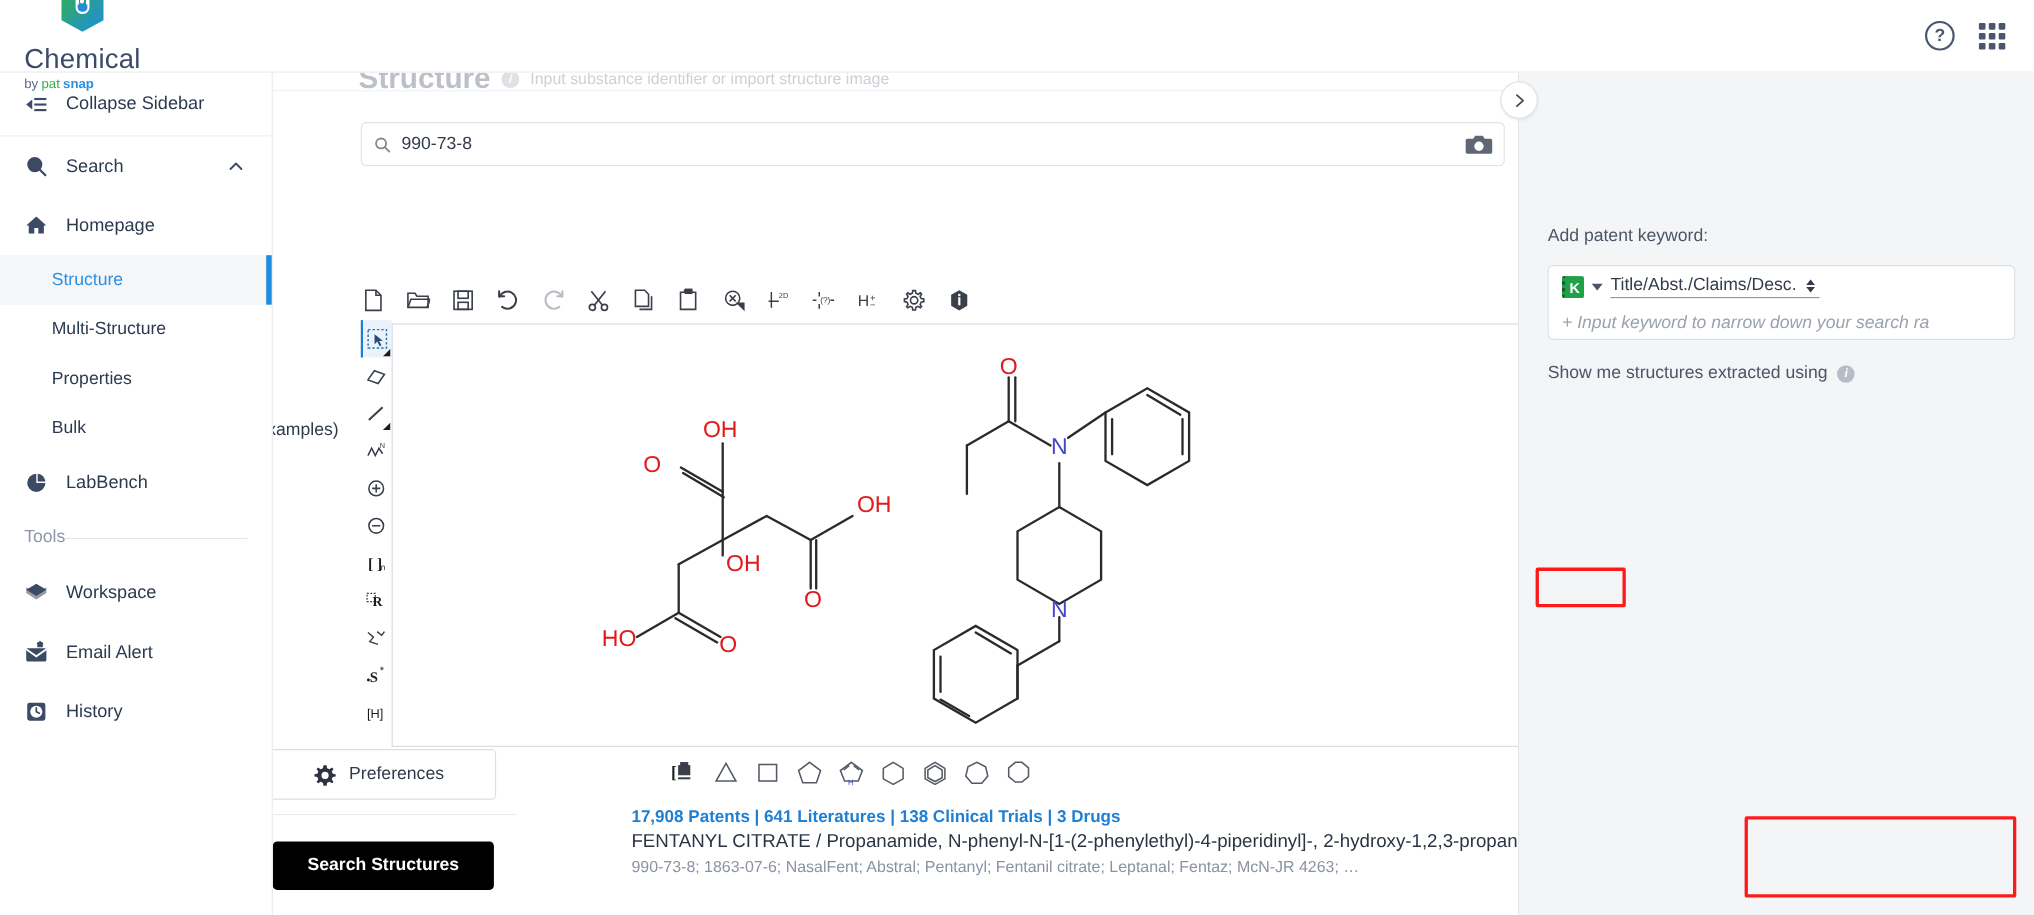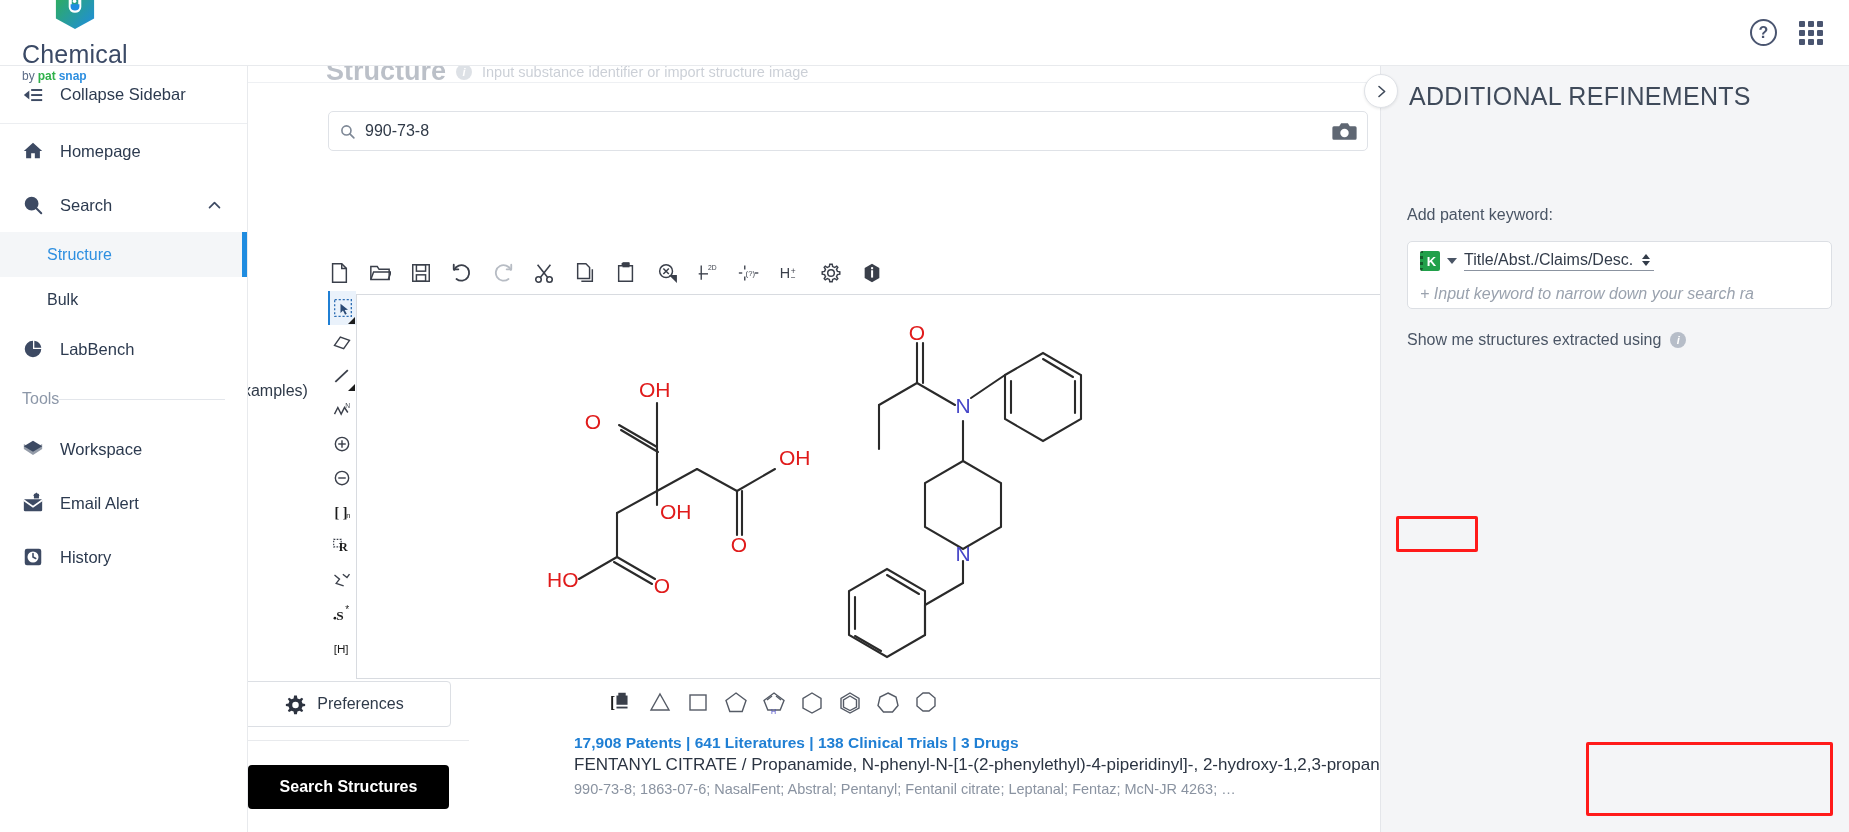--- a/index.html
+++ b/index.html
@@ -9,21 +9,21 @@
 
   
   .topbar{position:absolute;left:0;top:0;width:1849px;height:66px;background:#fff;
     border-bottom:1px solid #e8eaed;display:flex;align-items:center;z-index:30;}
   .logo-wrap{display:flex;align-items:center;padding-left:22px;gap:12px;flex-direction:column;}
   .logo-hex{width:42px;height:46px;position:relative;}
   .brand{display:flex;flex-direction:column;line-height:1;}
   .brand-main{font-size:25px;color:#3b4a66;font-weight:400;letter-spacing:.2px;}
   .brand-sub{font-size:12px;margin-top:3px;display:flex;gap:3px;align-items:center;}
   .brand-by{color:#5b6b86;}
-  .brand-pat{color:#2fb14a;font-weight:700;}
+  .brand-pat{color:#2fb14a;font-weight:400;}
   .brand-snap{color:#2e8fe0;font-weight:700;}
   .topbar-right{margin-left:auto;display:flex;align-items:center;gap:22px;padding-right:26px;}
   .ic-help{width:27px;height:27px;border:2.3px solid #4a5570;border-radius:50%;
     color:#4a5570;font-size:16px;font-weight:700;display:flex;align-items:center;justify-content:center;}
   .ic-grid{width:24px;height:24px;display:grid;grid-template-columns:repeat(3,1fr);
     grid-template-rows:repeat(3,1fr);gap:3px;}
   .ic-grid i{background:#4a5570;display:block;border-radius:1px;}
 
   
   .sidebar{position:absolute;left:0;top:66px;width:248px;height:766px;background:#fff;
@@ -191,39 +191,45 @@
     <svg class="sidesvg" viewBox="0 0 24 24">
       <path d="M2 12 L8 7 L8 11 L8 13 L8 17 Z" fill="#3d4a63"></path>
       <rect x="10" y="5.5" width="12" height="2.1" fill="#3d4a63"></rect>
       <rect x="10" y="11" width="12" height="2.1" fill="#3d4a63"></rect>
       <rect x="10" y="16.5" width="12" height="2.1" fill="#3d4a63"></rect>
     </svg>
     <span class="lbl">Collapse Sidebar</span>
   </div>
 
   <div class="side-row">
-    <svg class="sidesvg" viewBox="0 0 24 24">
-      <path d="M12 3 L22 12 L19.5 12 L19.5 20 L14 20 L14 14.5 L10 14.5 L10 20 L4.5 20 L4.5 12 L2 12 Z"></path>
-    </svg>
-    <span class="lbl">Homepage</span>
-  </div>
-
-  <div class="side-row">
     <svg class="sidesvg" viewBox="0 0 24 24" fill="none" stroke="#3d4a63" stroke-width="2.2">
       <circle cx="10.5" cy="10.5" r="6.4"></circle>
         <line x1="15.3" y1="15.3" x2="21" y2="21" stroke-linecap="round"></line>
     </svg>
     <span class="lbl">Search</span>
     <svg class="chev" width="17" height="17" viewBox="0 0 24 24" fill="none" stroke="#3d4a63" stroke-width="2.4">
       <polyline points="5,15 12,8 19,15" stroke-linecap="round" stroke-linejoin="round"></polyline>
     </svg>
   </div>
 
+  <div class="side-row">
+    <svg class="sidesvg" viewBox="0 0 24 24">
+      <path d="M12 3 L22 12 L19.5 12 L19.5 20 L14 20 L14 14.5 L10 14.5 L10 20 L4.5 20 L4.5 12 L2 12 Z"></path>
+    </svg>
+    <span class="lbl">Homepage</span>
+  </div>
+
   <div class="sub-row active">
     <span>Structure</span>
+  </div>
+  <div class="sub-row">
+    <span>Multi-Structure</span>
+  </div>
+  <div class="sub-row">
+    <span>Properties</span>
   </div>
   <div class="sub-row">
     <span>Bulk</span>
   </div>
 
   <div class="side-row">
     <svg class="sidesvg" viewBox="0 0 24 24">
       <path d="M12 3 A9 9 0 1 0 21 12 L12 12 Z" fill="#3d4a63"></path>
       <path d="M13.4 2.9 A9.1 9.1 0 0 1 21.1 10.6 L13.4 10.6 Z" fill="#3d4a63"></path>
     </svg>
@@ -607,21 +613,20 @@
   </div>
 </div>
 
 <div class="rpanel">
   <div class="collapse-tab">
     <svg width="15" height="15" viewBox="0 0 24 24" fill="none" stroke="#3f4a5a" stroke-width="2.6">
       <polyline points="8,4 17,12 8,20" stroke-linecap="round" stroke-linejoin="round"></polyline>
     </svg>
   </div>
 
-  <div class="rp-title">ADDITIONAL REFINEMENTS</div>
 
   <div style="position:absolute;left:26px;top:140px" class="rp-label">Add patent keyword:</div>
 
   <div class="kw-box">
     <div class="kw-sel">
       <div class="kw-icon">K</div>
       <div class="caret"></div>
       <div class="kw-field">
         <span>Title/Abst./Claims/Desc.</span>
         <span class="updown">

